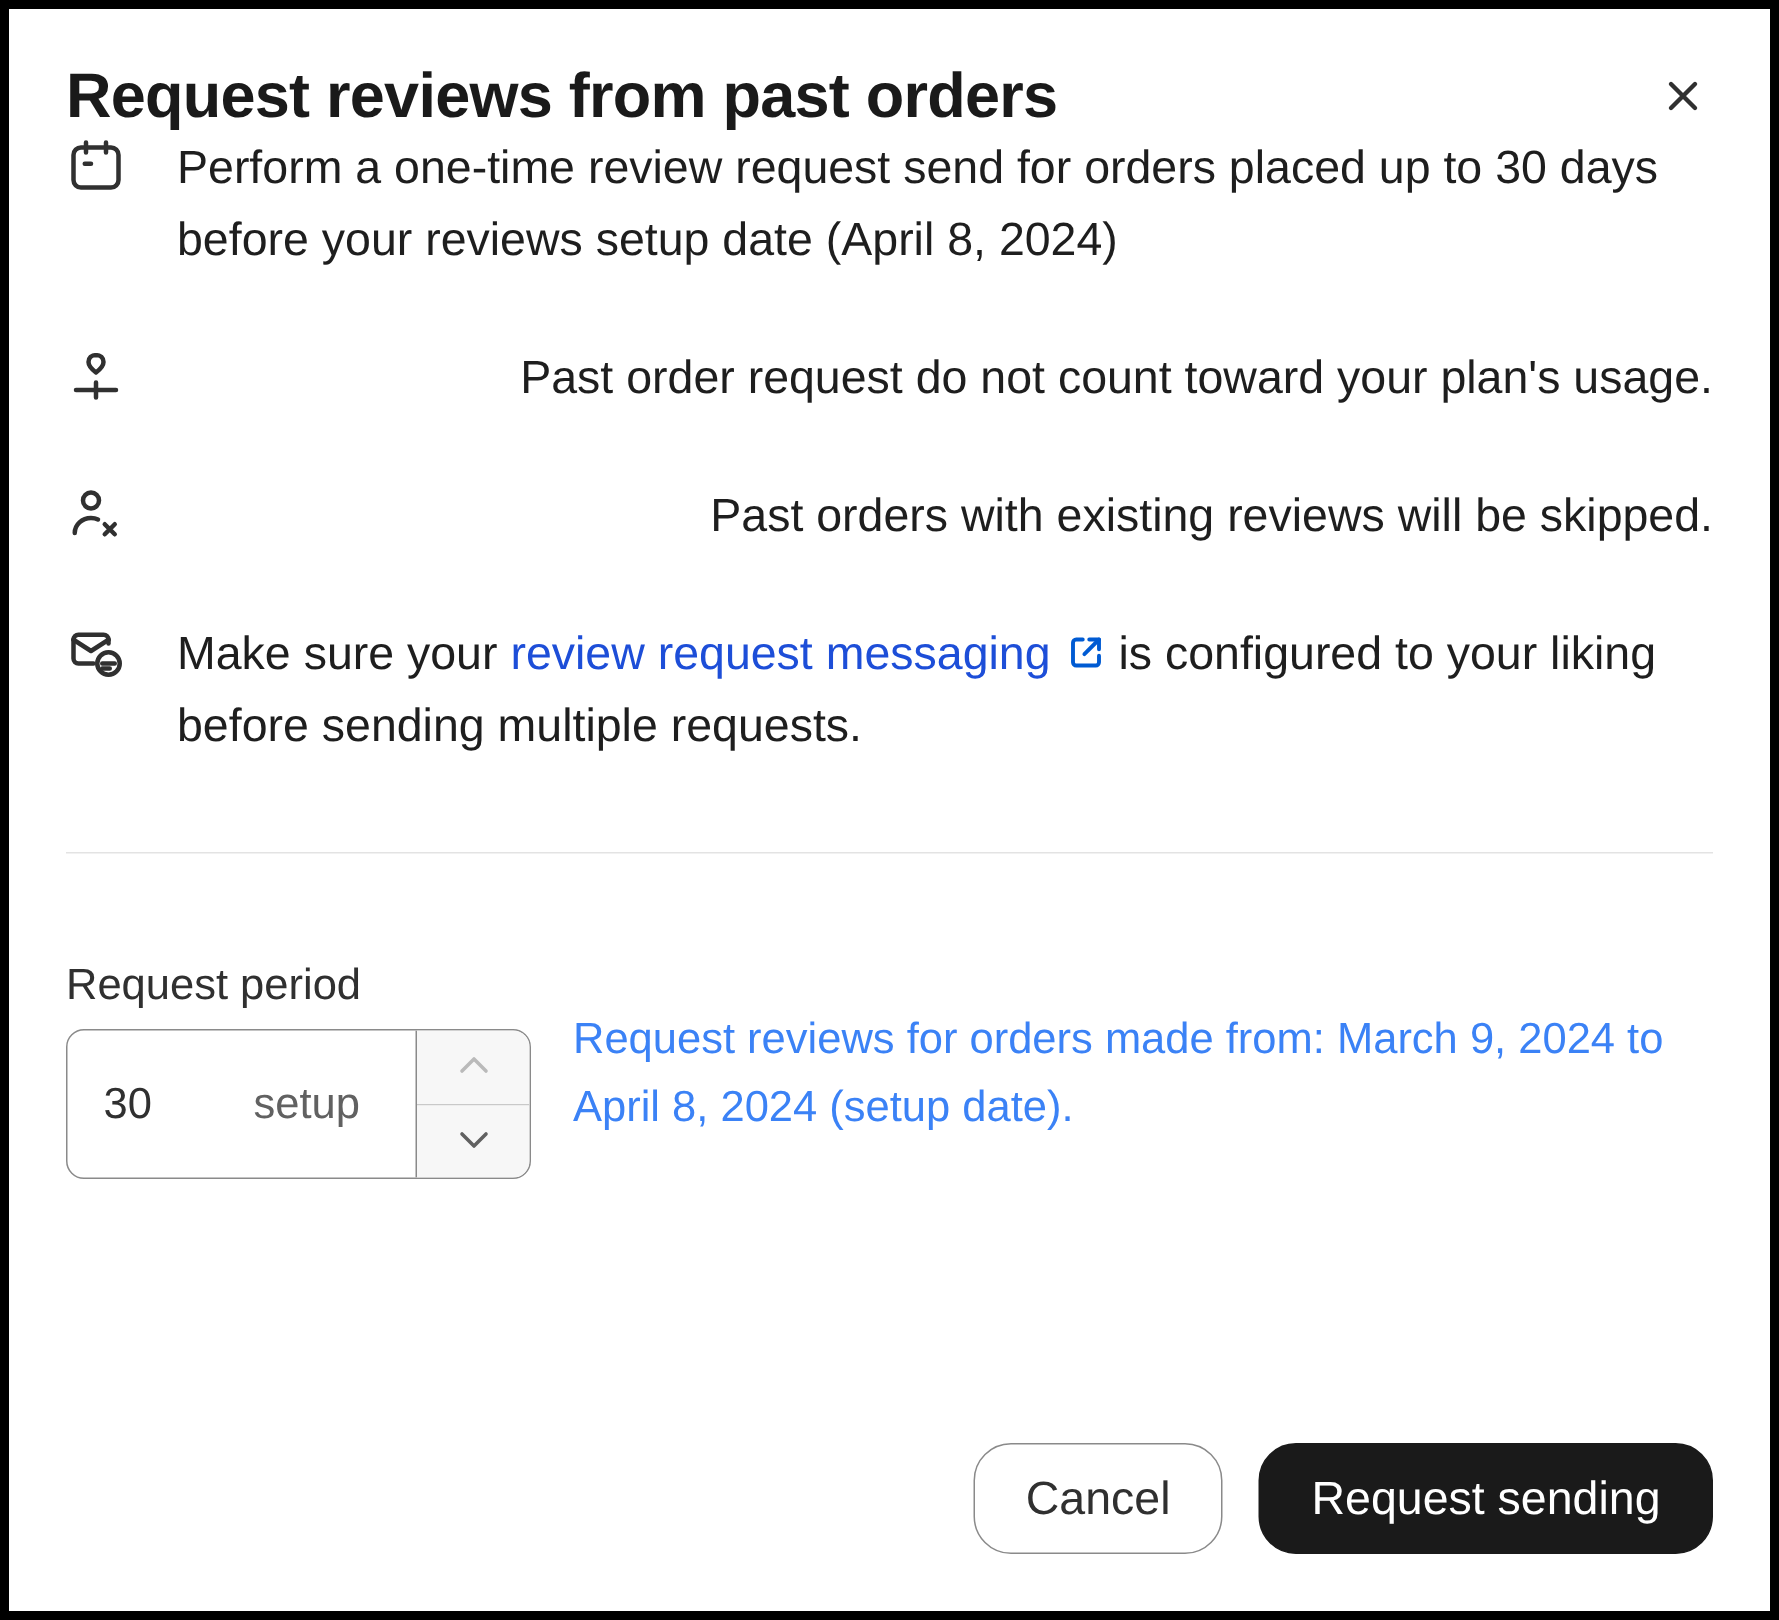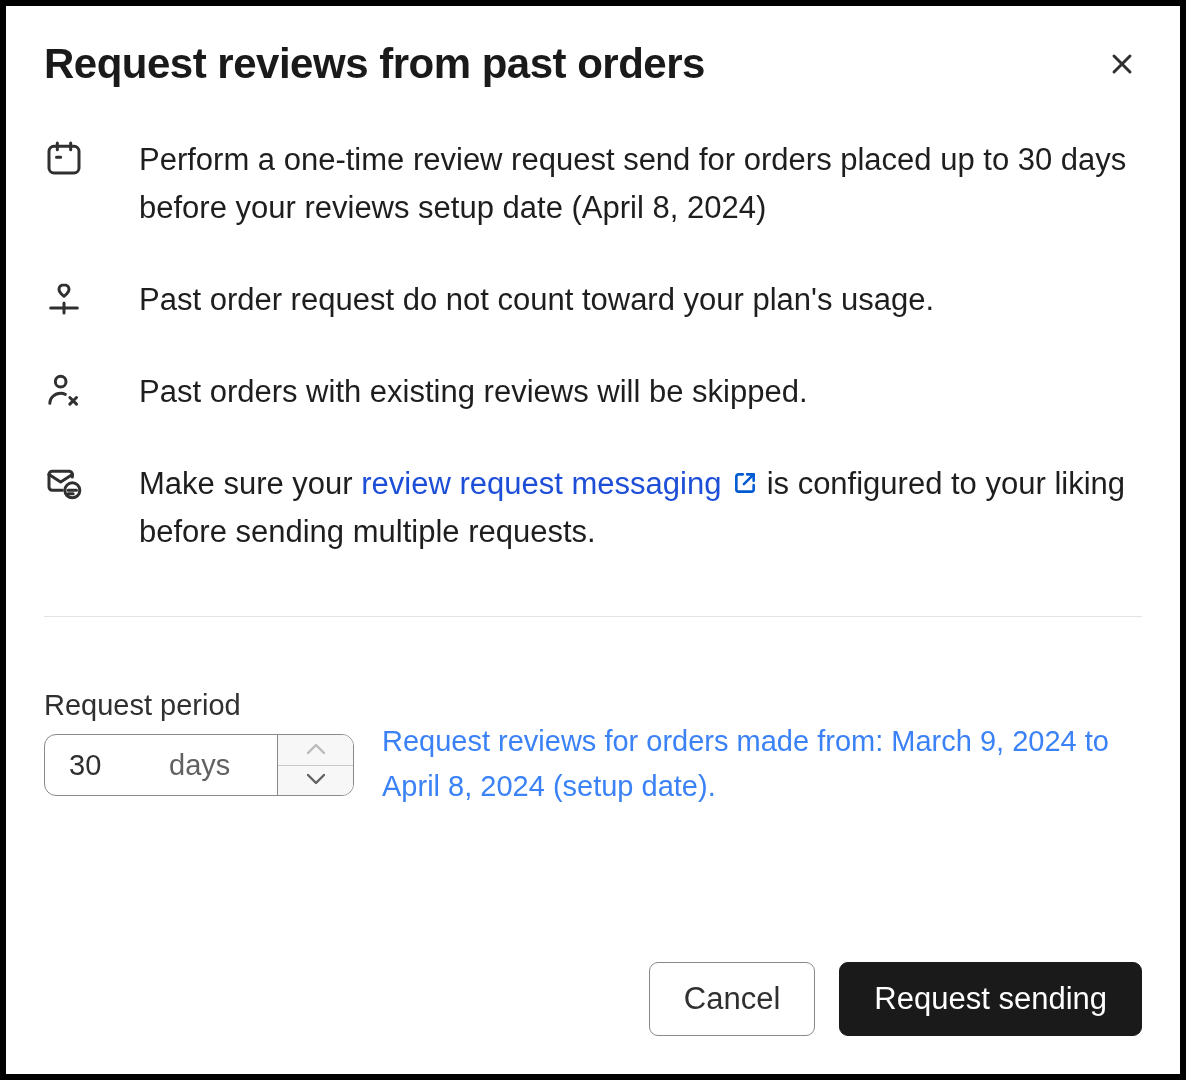--- a/index.html
+++ b/index.html
@@ -12,21 +12,20 @@
       padding: 34px 38px 38px 38px;
       color: #1a1a1a;
       position: relative;
       display: flex;
       flex-direction: column;
     }
     .header {
       display: flex;
       justify-content: space-between;
       align-items: flex-start;
-      margin-bottom: 48px;
     }
     .title {
       font-size: 42px;
       font-weight: 700;
       color: #1a1a1a;
       letter-spacing: -0.5px;
     }
     .close-btn {
       background: none;
       border: none;
@@ -37,21 +36,22 @@
     }
     .info-list {
       display: flex;
       flex-direction: column;
       gap: 44px;
       margin-bottom: 60px;
     }
     .info-item {
       display: flex;
       align-items: flex-start;
-      gap: 55px;
+      gap: 34px;
+      justify-content: space-between;
     }
     .info-icon {
       flex: 0 0 40px;
       width: 40px;
       height: 40px;
       display: flex;
       align-items: center;
       justify-content: center;
       color: #303030;
       margin-top: 2px;
@@ -90,21 +90,21 @@
     .form-label {
       font-size: 29px;
       color: #303030;
     }
     .stepper {
       display: flex;
       border: 1.5px solid #8a8a8a;
       border-radius: 12px;
       overflow: hidden;
       width: 310px;
-      height: 62px;
+      height: 100px;
     }
     .stepper-main {
       display: flex;
       align-items: center;
       flex: 1;
       padding: 0 24px;
       gap: 40px;
     }
     .stepper-input {
       border: none;
@@ -147,21 +147,21 @@
     .footer {
       margin-top: auto;
       display: flex;
       justify-content: flex-end;
       gap: 24px;
     }
     .btn {
       font-size: 31px;
       font-family: inherit;
       padding: 18px 34px;
-      border-radius: 9px;
+      border-radius: 25px;
       cursor: pointer;
       font-weight: 500;
     }
     .btn-secondary {
       background: #fff;
       border: 1.5px solid #8a8a8a;
       color: #303030;
     }
     .btn-primary {
       background: #1a1a1a;
@@ -241,21 +241,21 @@
 </div>
 
 <hr class="divider">
 
 <div class="form-row">
   <div class="form-left">
     <label class="form-label">Request period</label>
     <div class="stepper">
       <div class="stepper-main">
         <input class="stepper-input" value="30" style="">
-        <span class="stepper-suffix">days</span>
+        <span class="stepper-suffix">setup</span>
       </div>
       <div class="stepper-btns">
         <button class="stepper-btn" disabled="">
           <span><svg width="24" height="16" viewBox="0 0 24 16" fill="none" stroke="currentColor" stroke-width="2.4" stroke-linecap="round" stroke-linejoin="round">
                 <path d="M4 12l8-8 8 8"></path>
               </svg></span>
         </button>
         <button class="stepper-btn">
           <span><svg width="24" height="16" viewBox="0 0 24 16" fill="none" stroke="currentColor" stroke-width="2.4" stroke-linecap="round" stroke-linejoin="round">
                 <path d="M4 4l8 8 8-8"></path>

